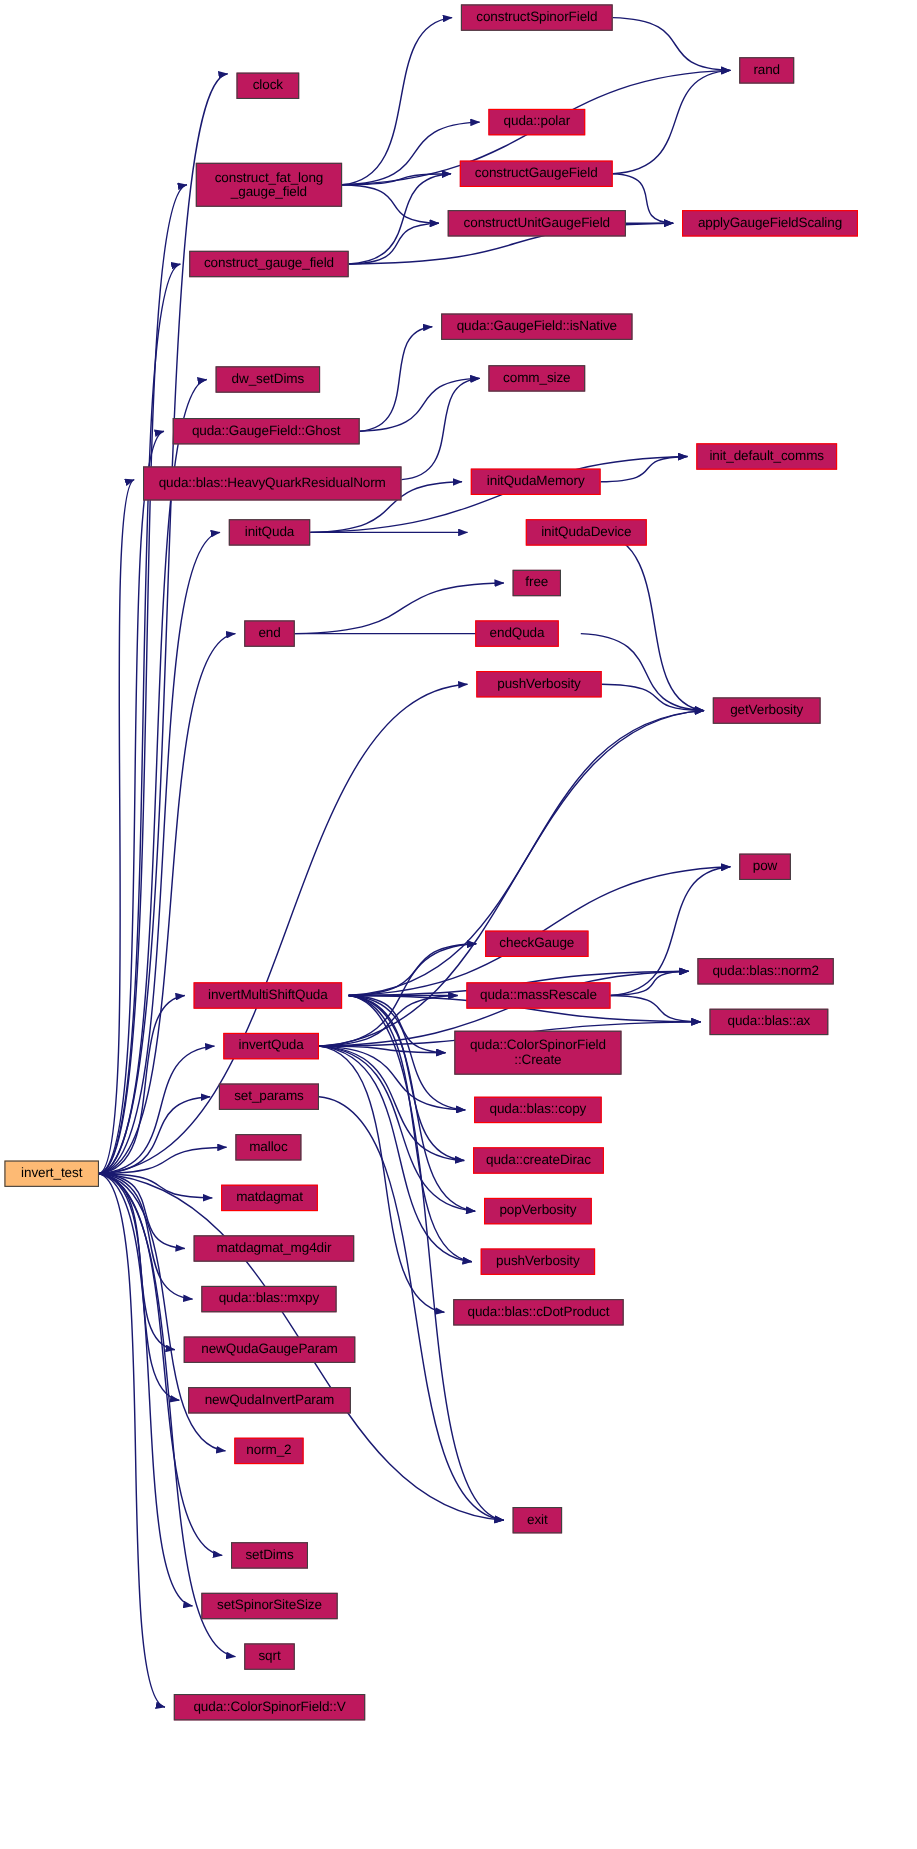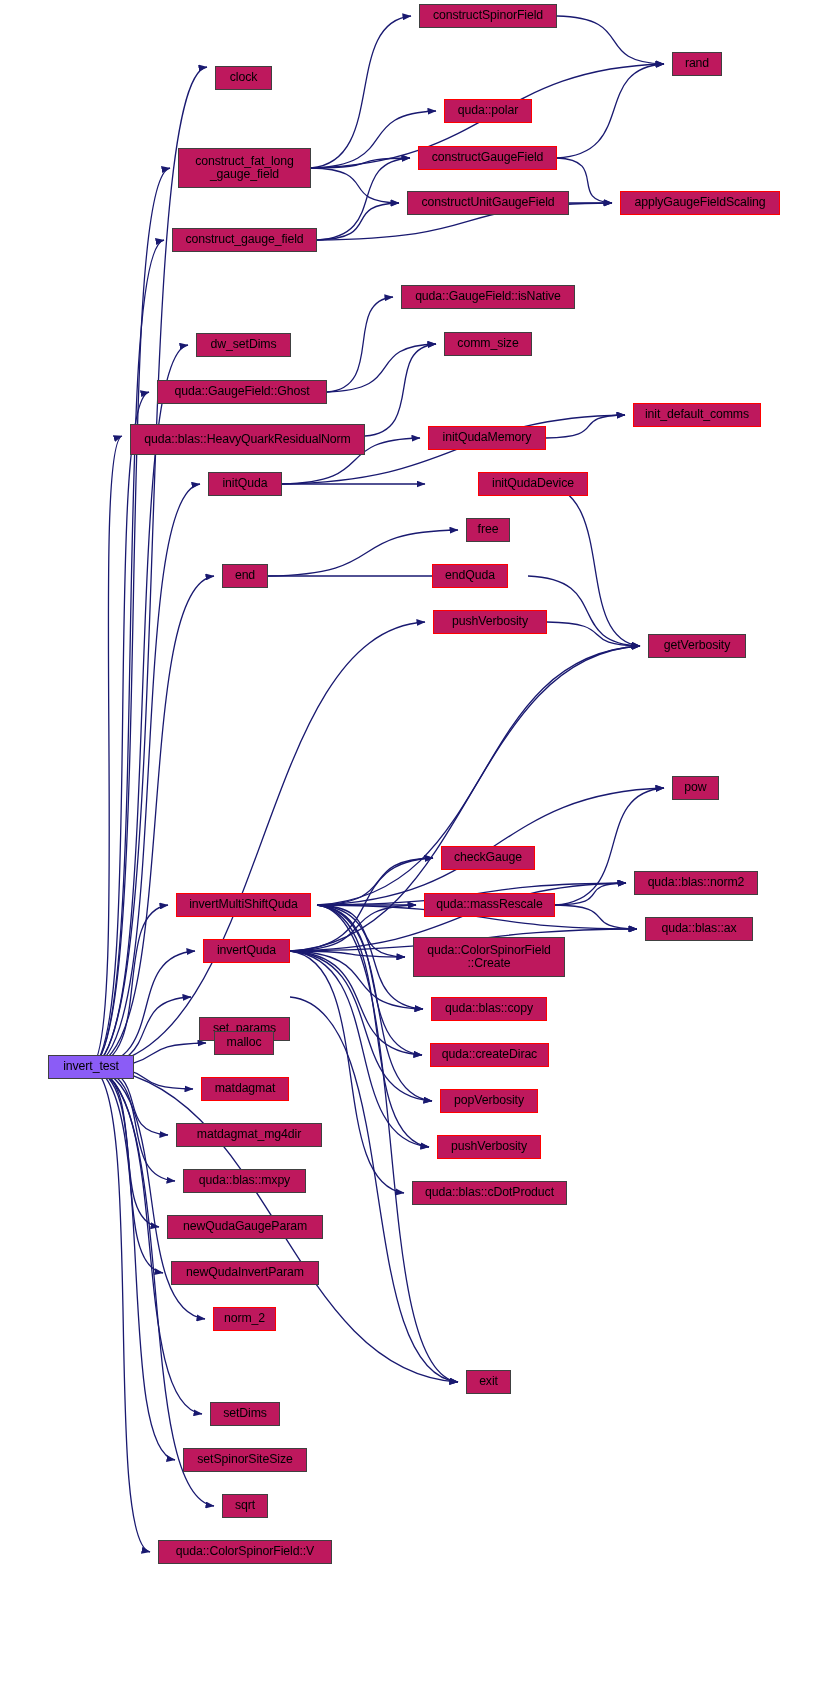--- a/index.html
+++ b/index.html
@@ -35,23 +35,22 @@
     font-size: 12.3px;
     line-height: 13.5px;
     color: #000000;
     white-space: pre-line;
     letter-spacing: -0.1px;
   }
   .node.red {
     border-color: #ff0000;
   }
   .node.current {
-    background: #8b5cf6;
+    background: #fdba74;
     border-color: #404040;
-    margin-left: 44px;
   }
 </style>
 </head>
 <body>
 
 <div id="graph">
   <svg id="edges" viewBox="0 0 834 1681" xmlns="http://www.w3.org/2000/svg">
     <defs>
       <marker id="arrow" markerWidth="9" markerHeight="7" refX="8.5" refY="3.5" orient="auto" markerUnits="userSpaceOnUse">
         <path d="M0,0 L9,3.5 L0,7 z" fill="#191970"></path>
@@ -141,21 +140,21 @@
       <div class="node" style="left: 178px; top: 148px; width: 133px; height: 40px;">construct_fat_long
 _gauge_field</div>
       <div class="node" style="left: 172px; top: 228px; width: 145px; height: 24px;">construct_gauge_field</div>
       <div class="node" style="left: 196px; top: 333px; width: 95px; height: 24px;">dw_setDims</div>
       <div class="node" style="left: 157px; top: 380px; width: 170px; height: 24px;">quda::GaugeField::Ghost</div>
       <div class="node" style="left: 130px; top: 424px; width: 235px; height: 31px;">quda::blas::HeavyQuarkResidualNorm</div>
       <div class="node" style="left: 208px; top: 472px; width: 74px; height: 24px;">initQuda</div>
       <div class="node" style="left: 222px; top: 564px; width: 46px; height: 24px;">end</div>
       <div class="node red" style="left: 176px; top: 893px; width: 135px; height: 24px;">invertMultiShiftQuda</div>
       <div class="node red" style="left: 203px; top: 939px; width: 87px; height: 24px;">invertQuda</div>
-      <div class="node" style="left: 199px; top: 985px; width: 91px; height: 24px; margin-top: 32px;">set_params</div>
+      <div class="node" style="left: 199px; top: 985px; width: 91px; height: 24px;">set_params</div>
       <div class="node" style="left: 214px; top: 1031px; width: 60px; height: 24px;">malloc</div>
       <div class="node red" style="left: 201px; top: 1077px; width: 88px; height: 24px;">matdagmat</div>
       <div class="node" style="left: 176px; top: 1123px; width: 146px; height: 24px;">matdagmat_mg4dir</div>
       <div class="node" style="left: 183px; top: 1169px; width: 123px; height: 24px;">quda::blas::mxpy</div>
       <div class="node" style="left: 167px; top: 1215px; width: 156px; height: 24px;">newQudaGaugeParam</div>
       <div class="node" style="left: 171px; top: 1261px; width: 148px; height: 24px;">newQudaInvertParam</div>
       <div class="node red" style="left: 213px; top: 1307px; width: 63px; height: 24px;">norm_2</div>
       <div class="node" style="left: 210px; top: 1402px; width: 70px; height: 24px;">setDims</div>
       <div class="node" style="left: 183px; top: 1448px; width: 124px; height: 24px;">setSpinorSiteSize</div>
       <div class="node" style="left: 222px; top: 1494px; width: 46px; height: 24px;">sqrt</div>

